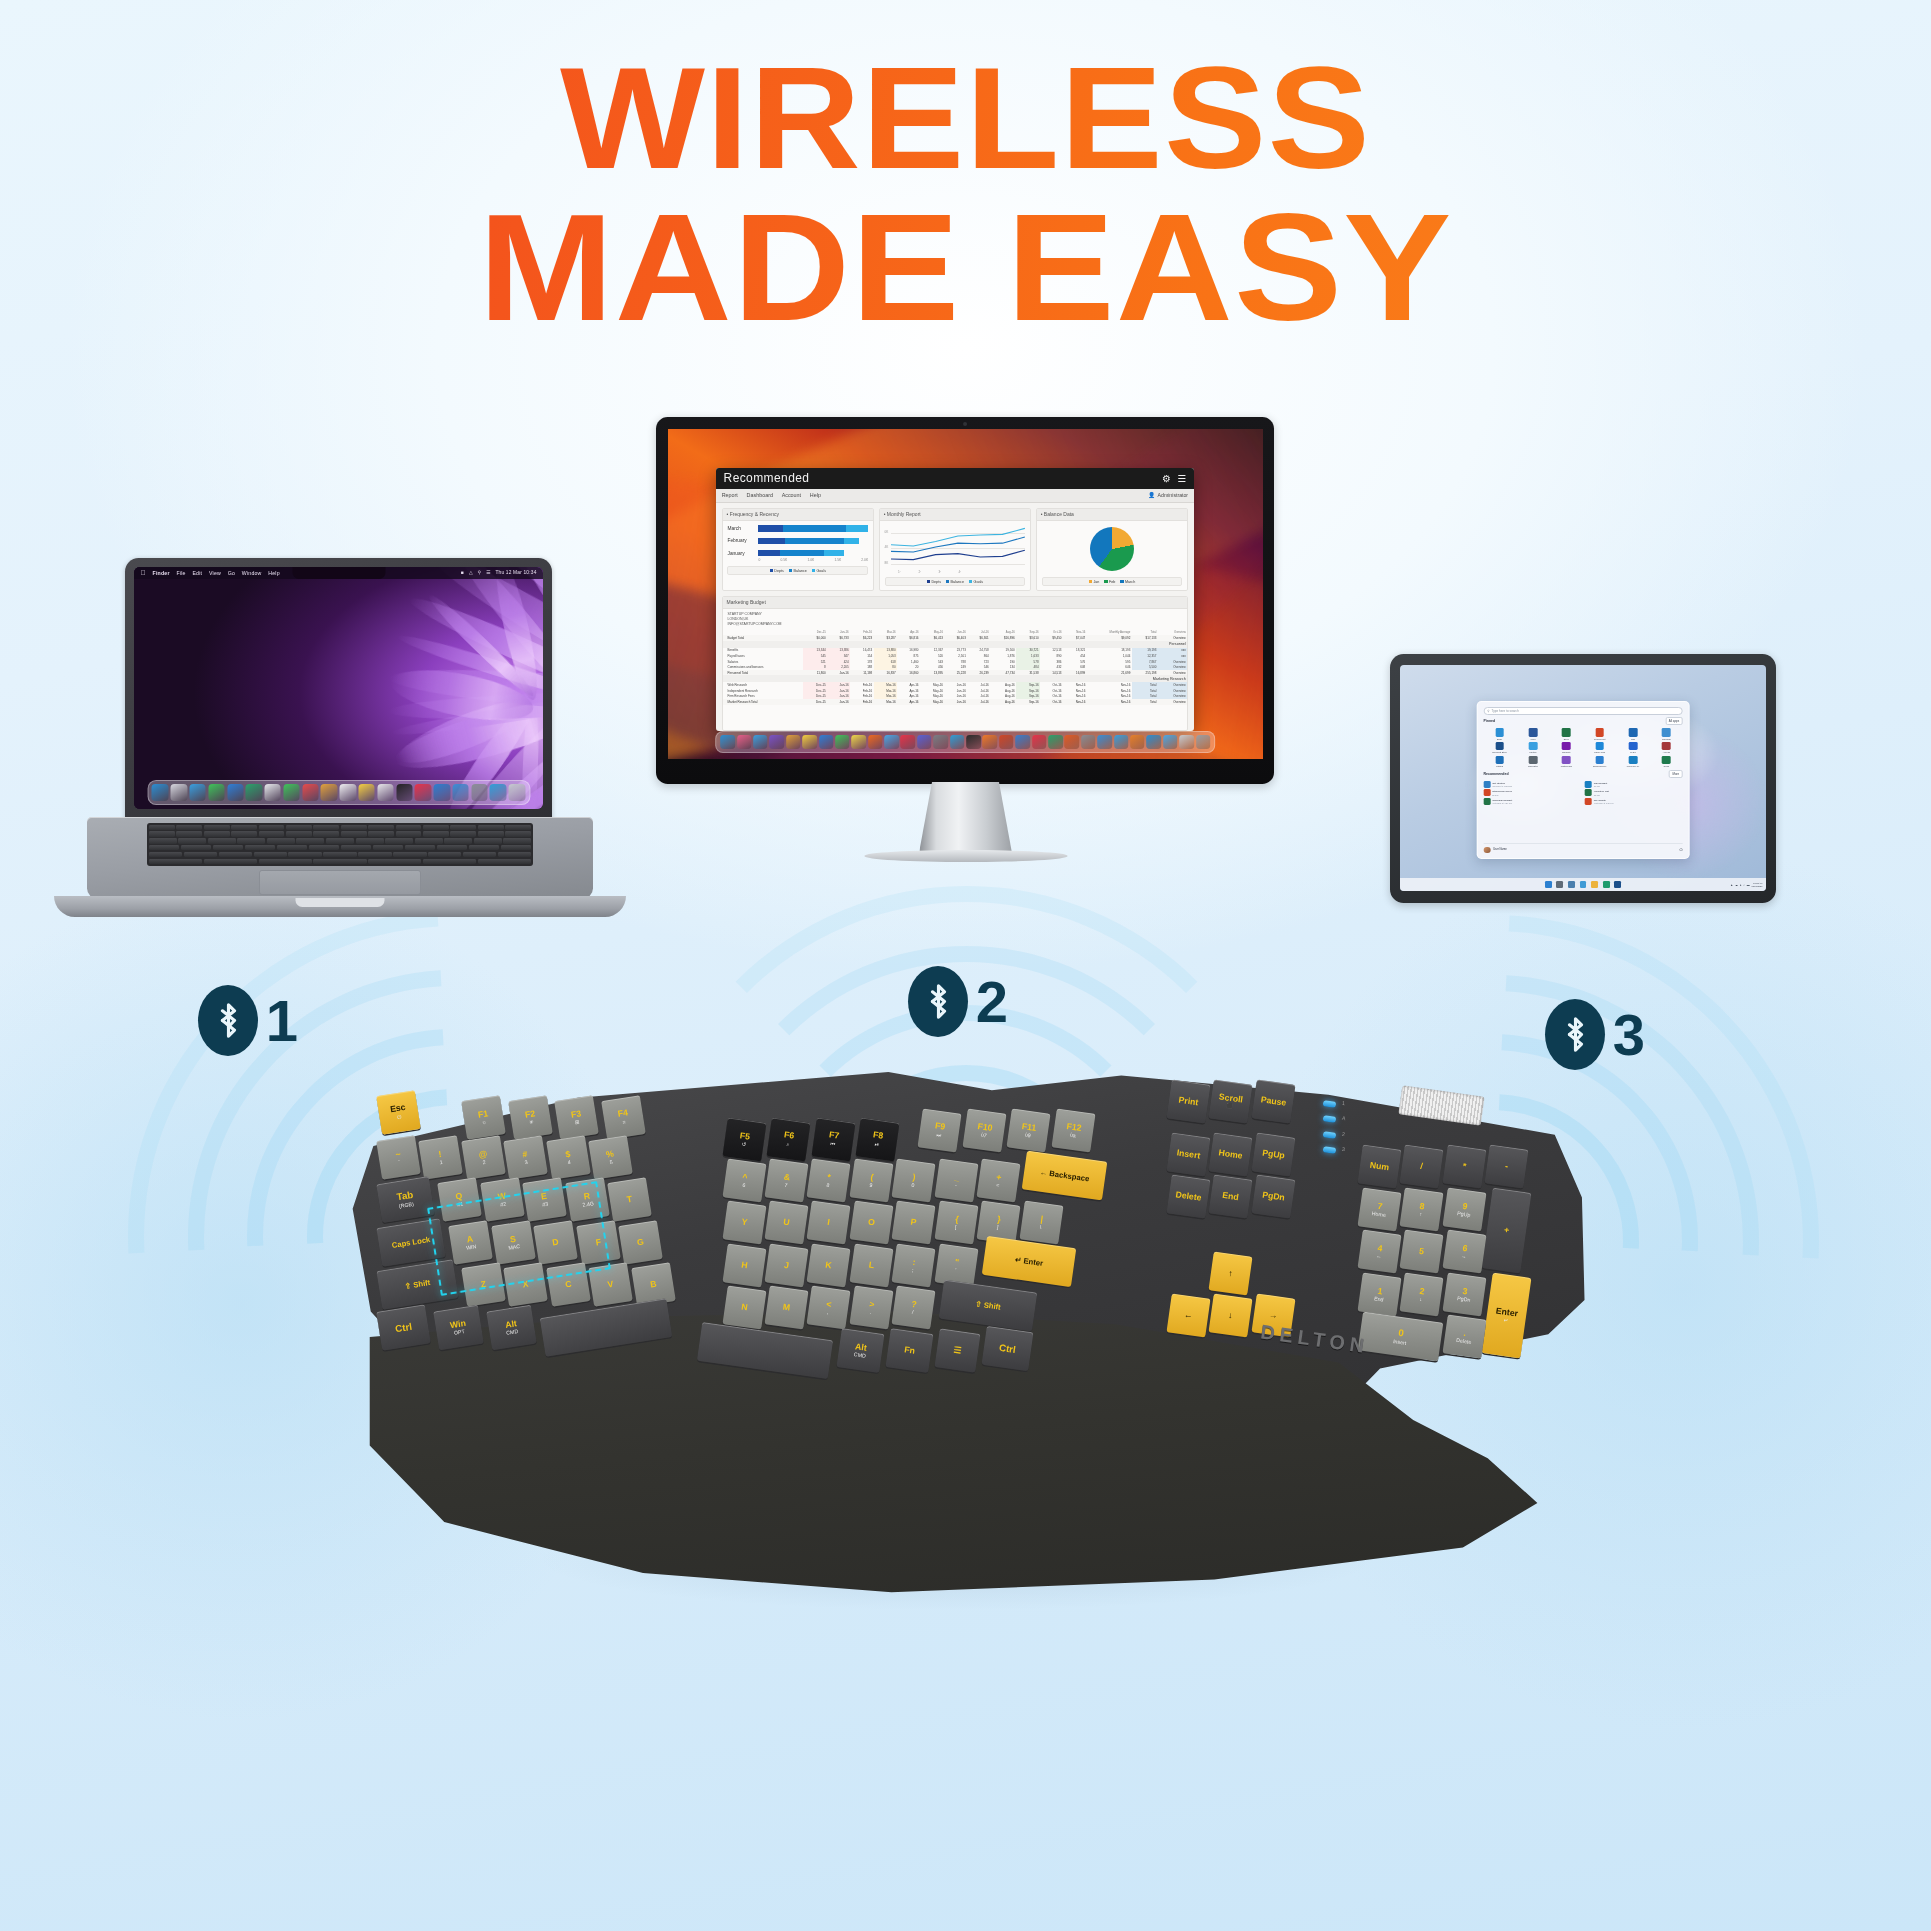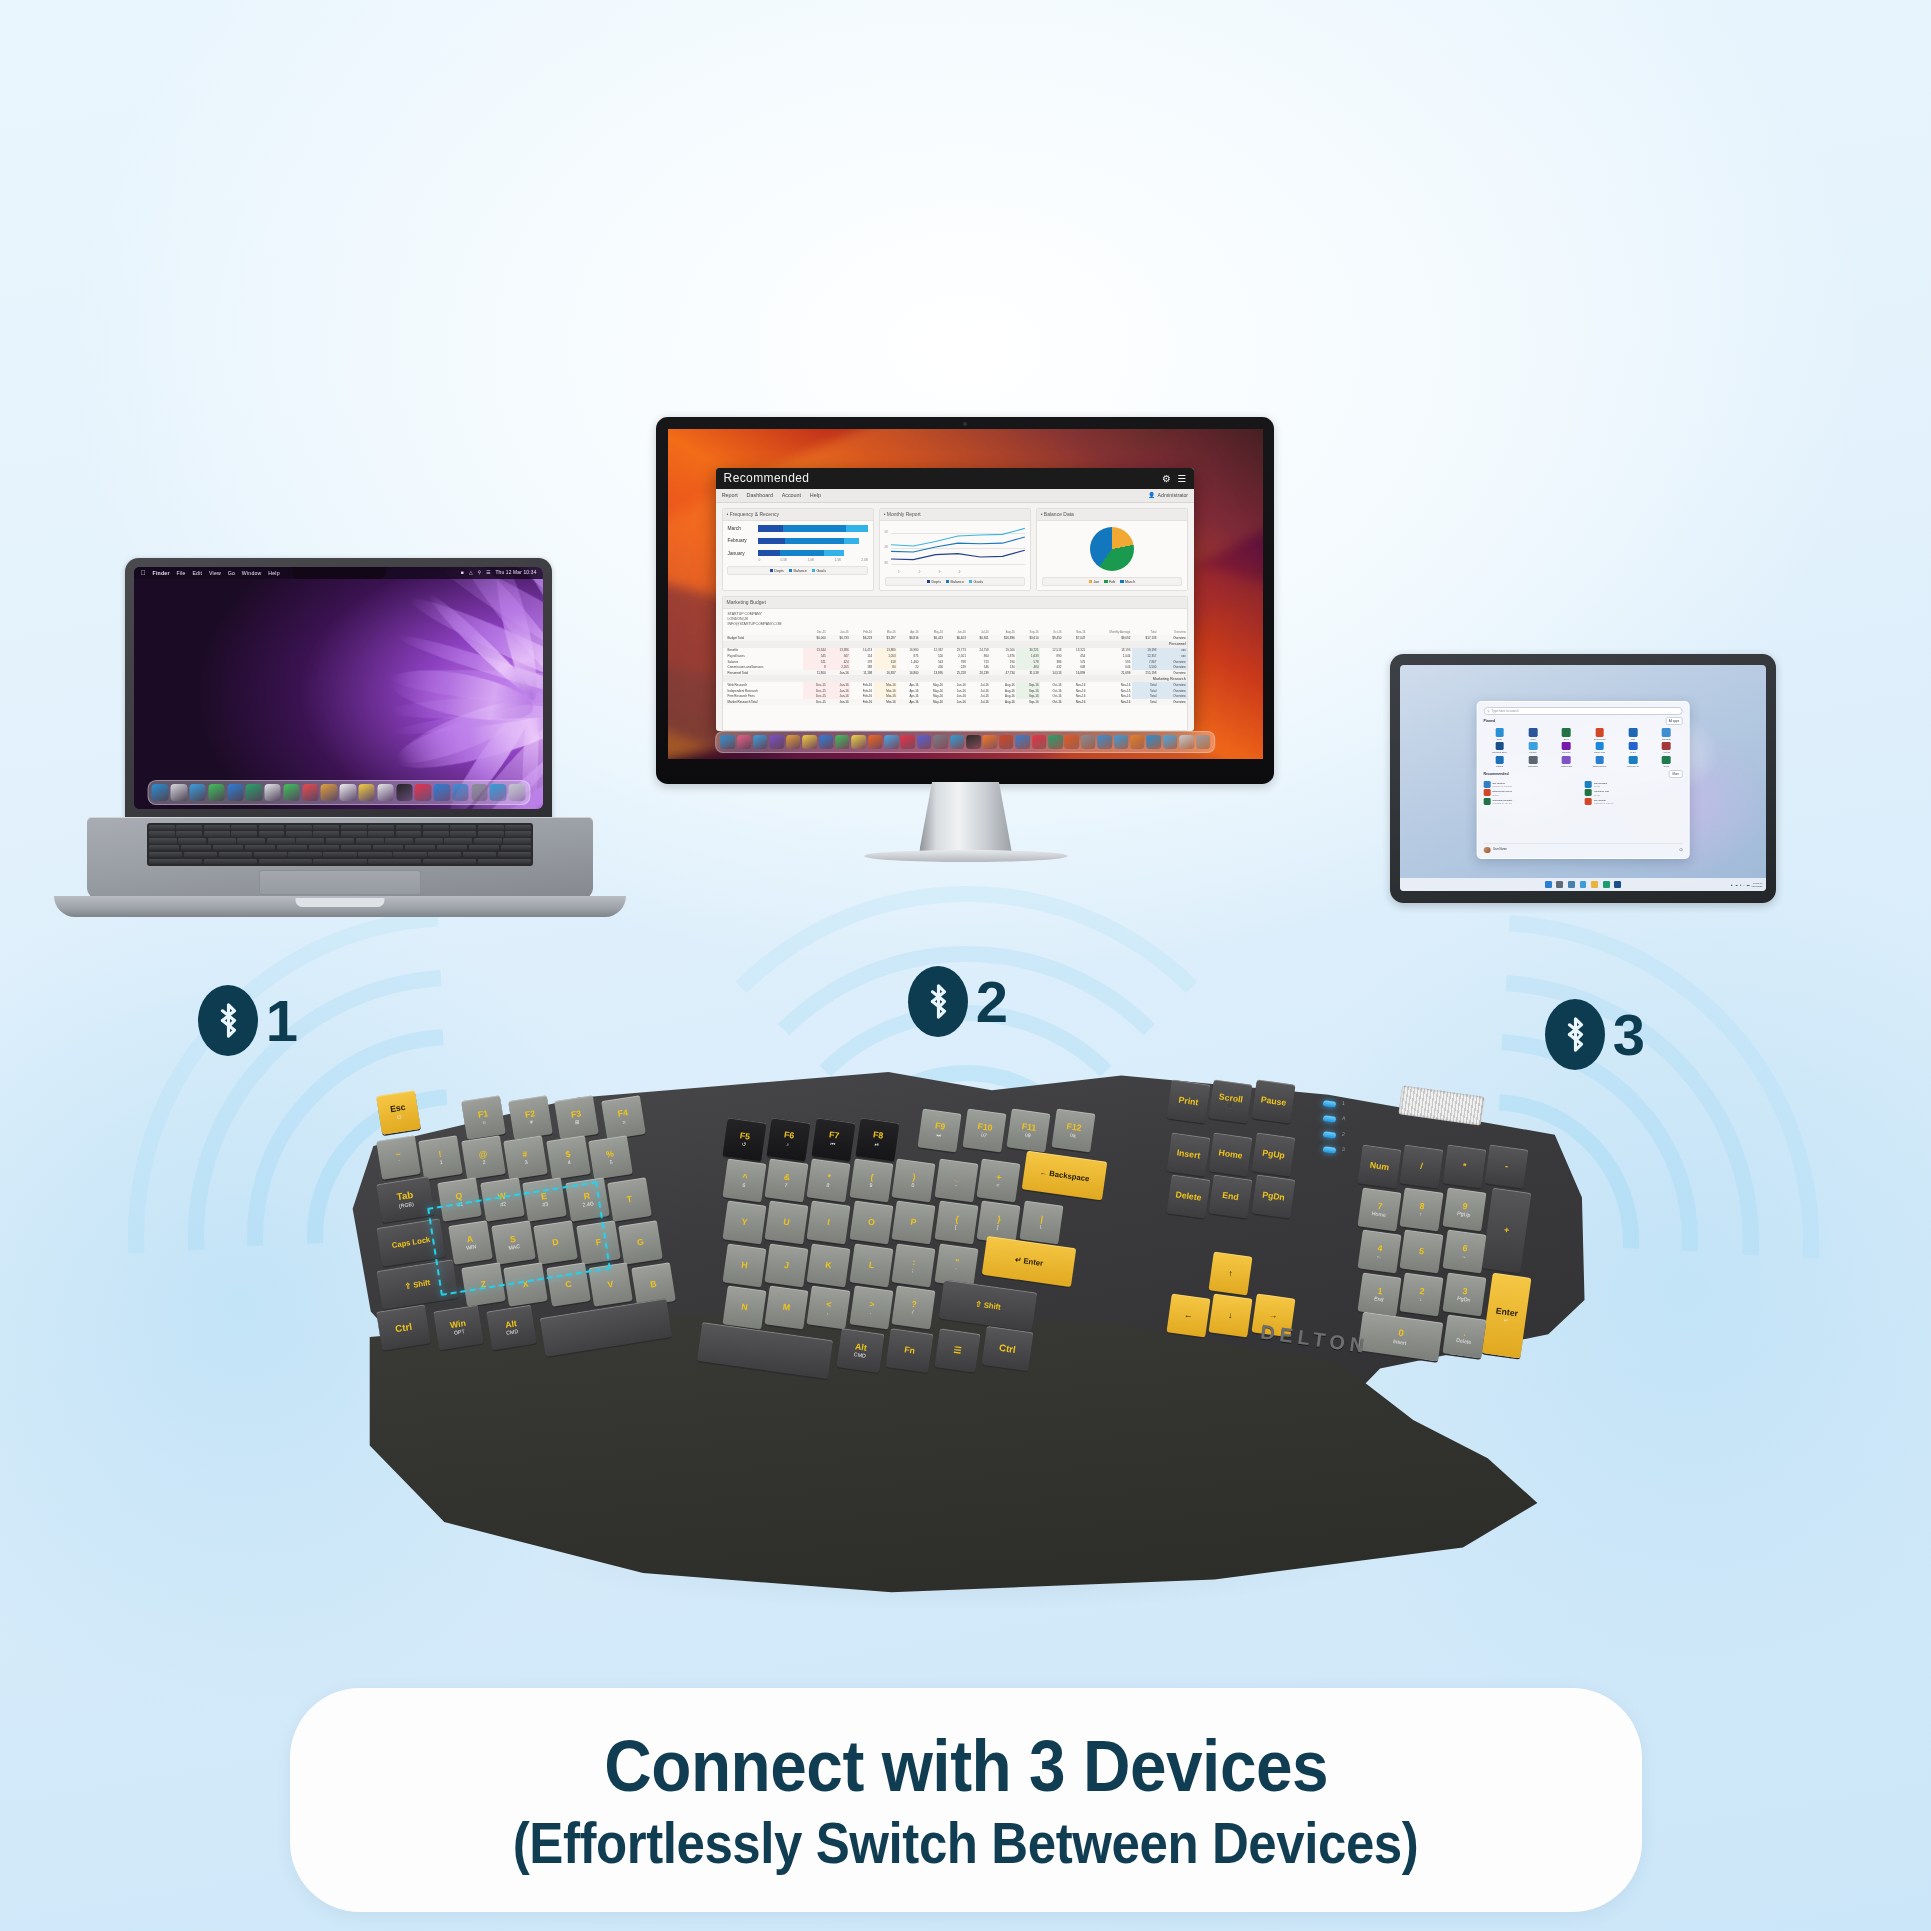--- a/index.html
+++ b/index.html
@@ -436,20 +436,24 @@
       <div class="arc" style="width: 653px; height: 653px; left: -326px; top: -326px; border-width: 16.4px; border-top-color: rgba(150, 214, 244, 0.18); transform: rotate(0deg);"></div>
     </div>
   <div class="signal" id="sig-right" style="left: 1492px; top: 1241px;">
       <div class="arc" style="width: 174px; height: 174px; left: -87px; top: -87px; border-width: 16.4px; border-top-color: rgba(150, 214, 244, 0.4); transform: rotate(48deg);"></div>
       <div class="arc" style="width: 294px; height: 294px; left: -147px; top: -147px; border-width: 16.4px; border-top-color: rgba(150, 214, 244, 0.345); transform: rotate(48deg);"></div>
       <div class="arc" style="width: 413px; height: 413px; left: -207px; top: -207px; border-width: 16.4px; border-top-color: rgba(150, 214, 244, 0.29); transform: rotate(48deg);"></div>
       <div class="arc" style="width: 533px; height: 533px; left: -266px; top: -266px; border-width: 16.4px; border-top-color: rgba(150, 214, 244, 0.235); transform: rotate(48deg);"></div>
       <div class="arc" style="width: 653px; height: 653px; left: -326px; top: -326px; border-width: 16.4px; border-top-color: rgba(150, 214, 244, 0.18); transform: rotate(48deg);"></div>
     </div>
 
+  <div id="headline">
+    <span class="line l1">WIRELESS</span>
+    <span class="line l2">MADE EASY</span>
+  </div>
 
   <div id="laptop">
     <div class="lid">
       <div class="lid-screen">
         <div class="mac-wall" id="mac-wall">
             <div class="petal" style="width: 145px; height: 15.4px; transform: rotate(-88deg); opacity: 0.55;"></div>
             <div class="petal" style="width: 195px; height: 24px; transform: rotate(-81.4deg); opacity: 0.71;"></div>
             <div class="petal" style="width: 145px; height: 24px; transform: rotate(-55deg); opacity: 0.87;"></div>
             <div class="petal" style="width: 195px; height: 33px; transform: rotate(-48.4deg); opacity: 0.55;"></div>
             <div class="petal" style="width: 245px; height: 42px; transform: rotate(-41.8deg); opacity: 0.71;"></div>
@@ -1595,18 +1599,14 @@
         <div class="led-lbl" style="left: 1023px; top: 43px; transform: rotate(8deg);">A</div>
         <div class="led" style="left: 1004px; top: 60px; transform: rotate(8deg);"></div>
         <div class="led-lbl" style="left: 1023px; top: 59px; transform: rotate(8deg);">2</div>
         <div class="led" style="left: 1004px; top: 75px; transform: rotate(8deg);"></div>
         <div class="led-lbl" style="left: 1023px; top: 74px; transform: rotate(8deg);">3</div>
       </div>
     <div class="roller" id="kb-roller" style="left: 1081px; top: 19.3px; width: 83px; height: 29px; transform: rotate(8deg);"></div>
     <div class="dash" id="dash-1" style="left: 114px; top: 122px; width: 172px; height: 89px; transform: rotate(-9deg);"></div>
   </div>
 
-  <div id="caption">
-    <div class="c1">Connect with 3 Devices</div>
-    <div class="c2">(Effortlessly Switch Between Devices)</div>
-  </div>
 </div>
 
 
 </body></html>

